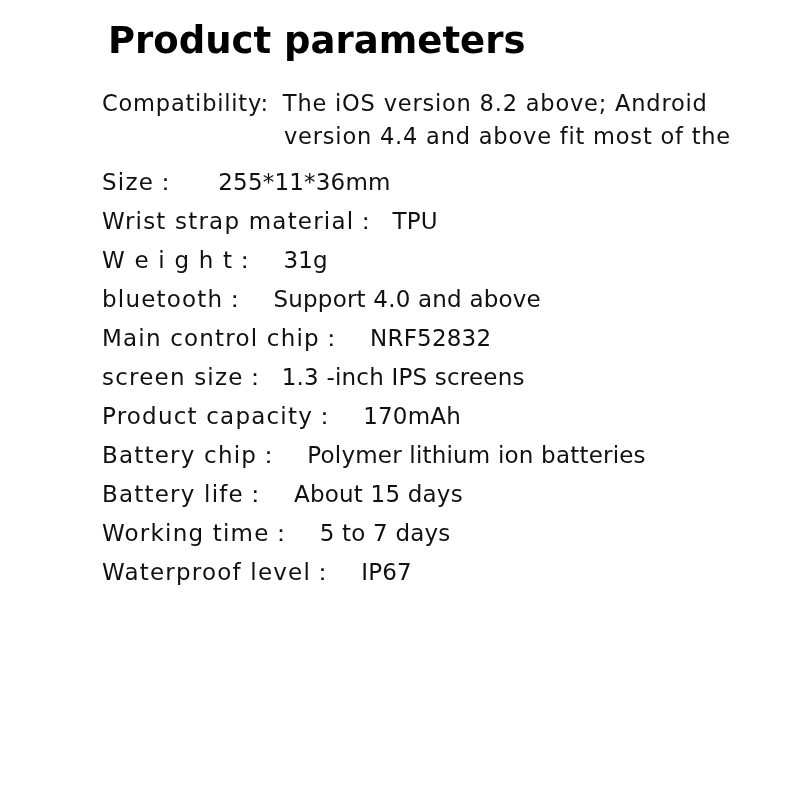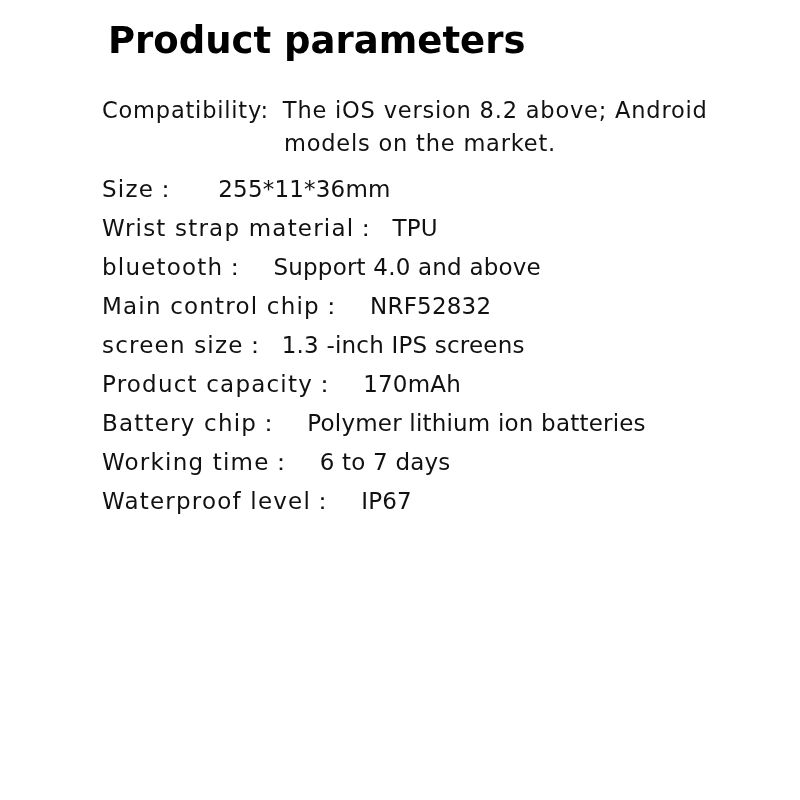--- a/index.html
+++ b/index.html
@@ -25,21 +25,21 @@
     font-family: "DejaVu Sans", sans-serif;
     font-size: 37px;
     font-weight: bold;
     letter-spacing: 0px;
     color: #000000;
     margin: 0 0 0 68px;
     line-height: 1.25;
     white-space: nowrap;
   }
   .spec-list {
-    margin-top: 30px;
+    margin-top: 23px;
     margin-left: 62px;
     width: 660px;
   }
   .spec-row {
     font-size: 23px;
     line-height: 1.35;
     color: #111111;
     margin-bottom: 8px;
     letter-spacing: 0.6px;
     display: block;
@@ -73,31 +73,34 @@
 <body>
 
 <div class="page">
 
   <h1 class="title">Product parameters</h1>
 
   <div class="spec-list">
 
     <div class="compat">
       <span class="label">Compatibility:</span><span class="gap-sm"></span><span class="value">The iOS version 8.2 above; Android</span>
-      <span class="cont">models on the market.</span>
+      <span class="cont">version 4.4 and above fit most of the</span>
     </div>
 
     <div class="spec-row">
       <span class="label">Size：</span><span class="gap-lg"></span><span class="value">255*11*36mm</span>
     </div>
 
     <div class="spec-row">
       <span class="label">Wrist strap material：</span><span class="gap-sm"></span><span class="value">TPU</span>
     </div>
 
+    <div class="spec-row">
+      <span class="label">W e i g h t：</span><span class="gap-md"></span><span class="value">31g</span>
+    </div>
 
     <div class="spec-row">
       <span class="label">bluetooth：</span><span class="gap-md"></span><span class="value">Support 4.0 and above</span>
     </div>
 
     <div class="spec-row">
       <span class="label">Main control chip：</span><span class="gap-md"></span><span class="value">NRF52832</span>
     </div>
 
     <div class="spec-row">
@@ -105,23 +108,26 @@
     </div>
 
     <div class="spec-row">
       <span class="label">Product capacity：</span><span class="gap-md"></span><span class="value">170mAh</span>
     </div>
 
     <div class="spec-row">
       <span class="label">Battery chip：</span><span class="gap-md"></span><span class="value">Polymer lithium ion batteries</span>
     </div>
 
+    <div class="spec-row">
+      <span class="label">Battery life：</span><span class="gap-md"></span><span class="value">About 15 days</span>
+    </div>
 
     <div class="spec-row">
-      <span class="label">Working time：</span><span class="gap-md"></span><span class="value">6 to 7 days</span>
+      <span class="label">Working time：</span><span class="gap-md"></span><span class="value">5 to 7 days</span>
     </div>
 
     <div class="spec-row">
       <span class="label">Waterproof level：</span><span class="gap-md"></span><span class="value">IP67</span>
     </div>
 
 
 
   </div>
 </div>

